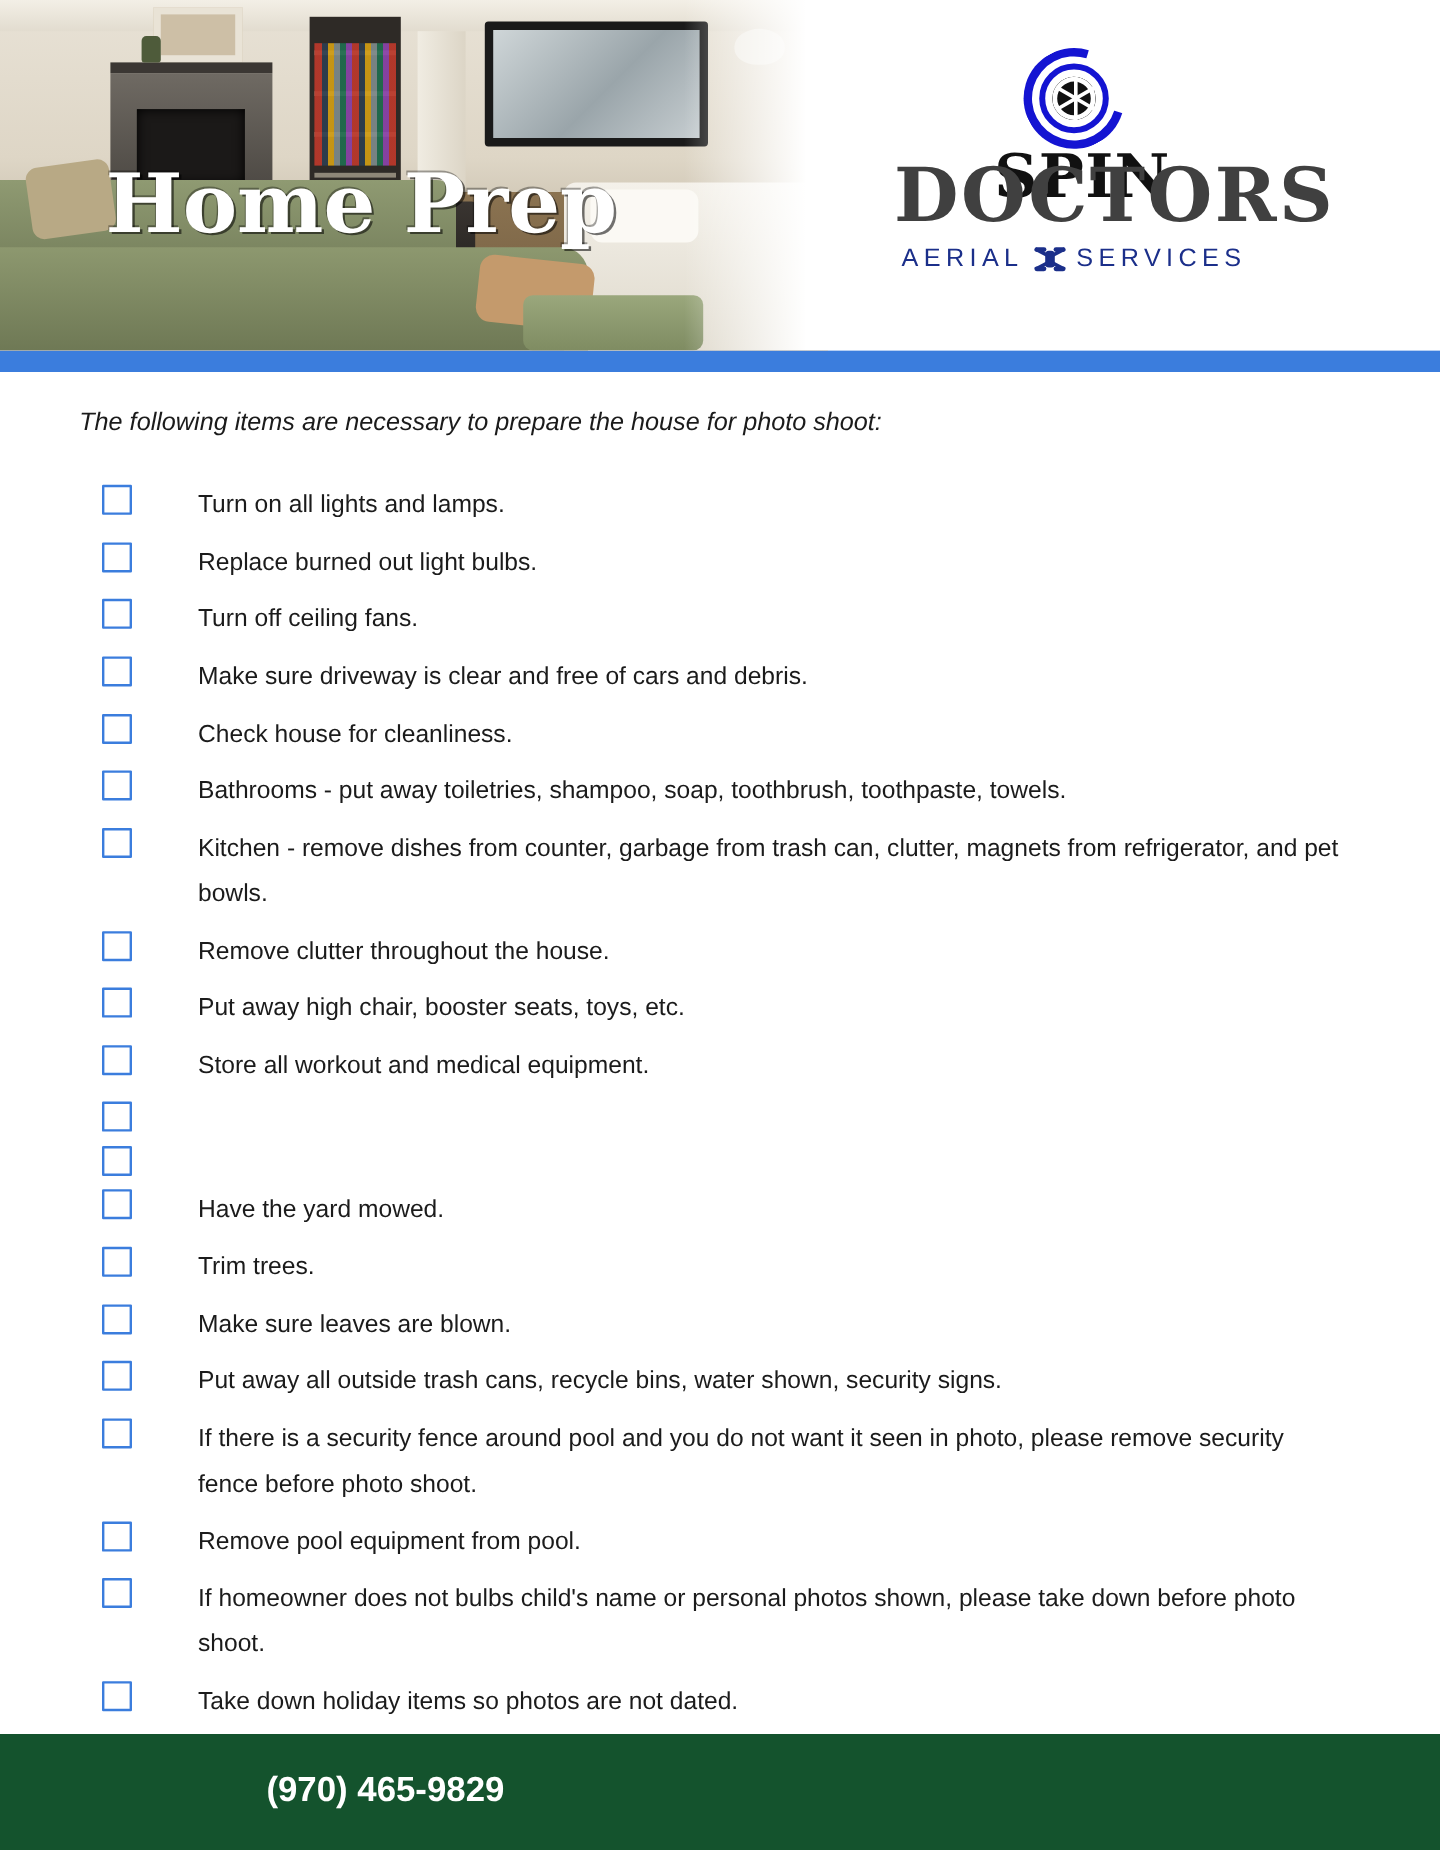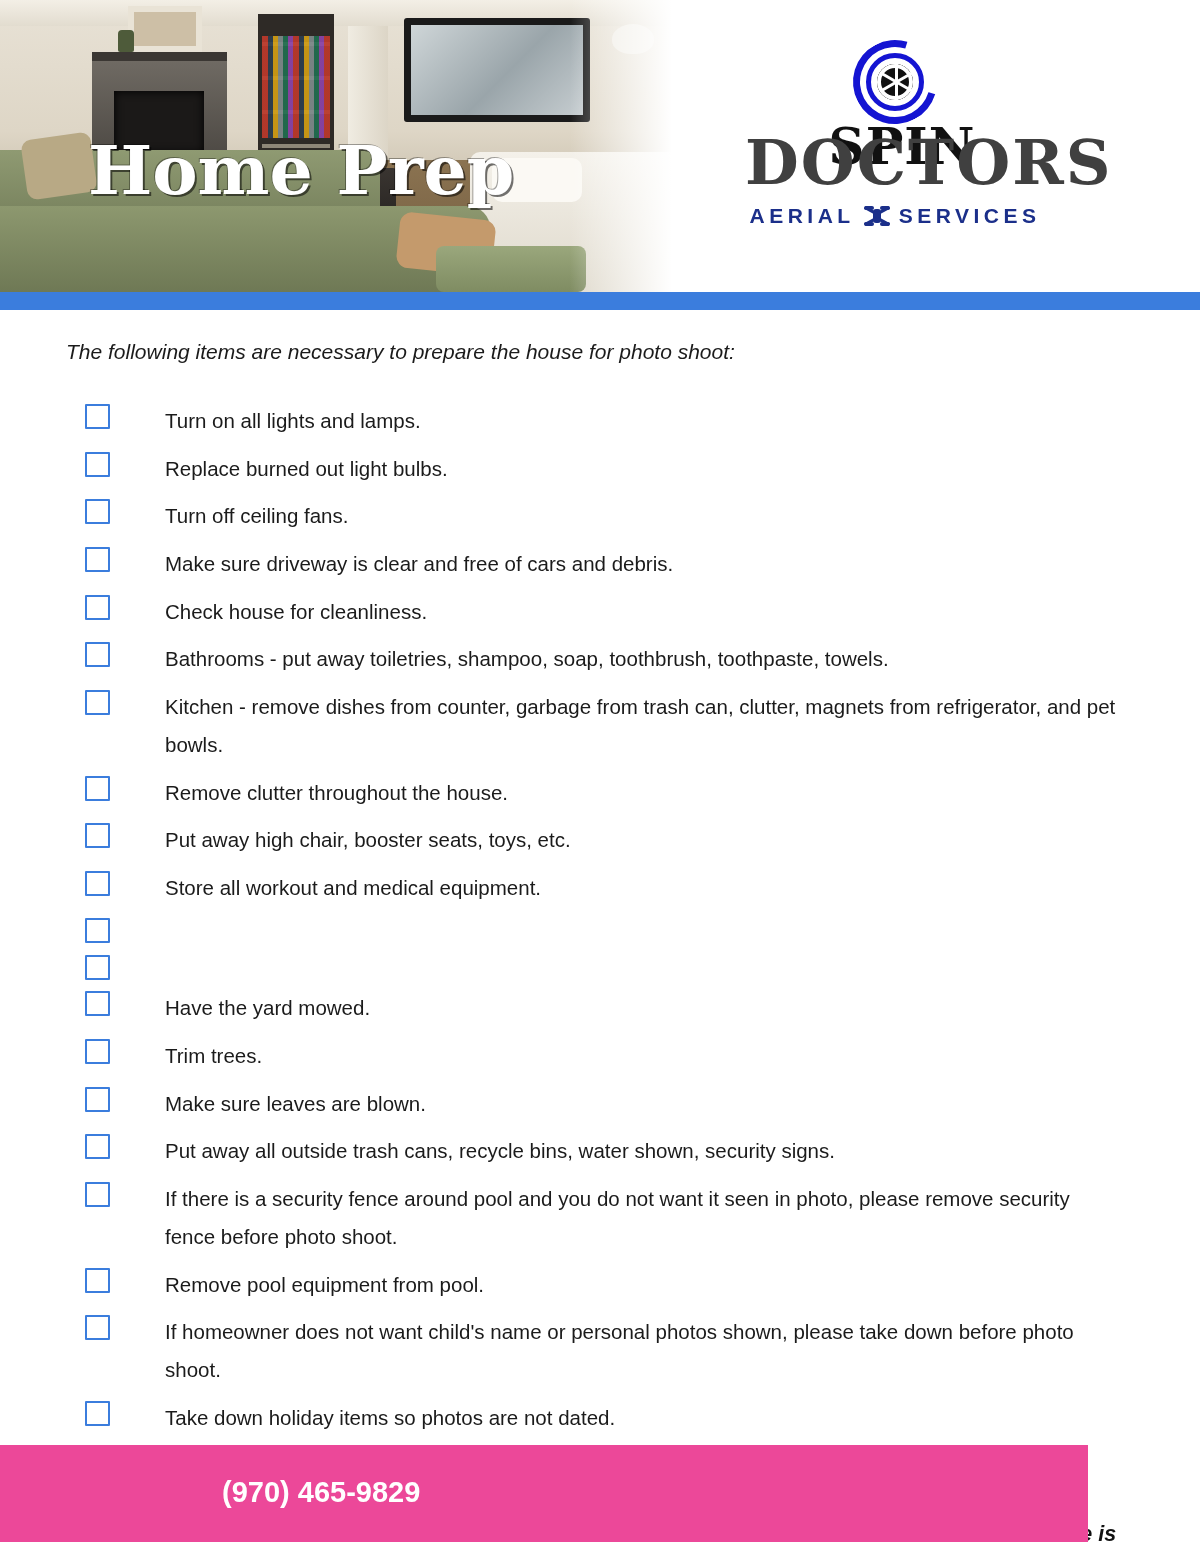--- a/index.html
+++ b/index.html
@@ -202,21 +202,21 @@
     color: #404040;
     margin-top: 2px;
     text-align: left;
     line-height: 1;
   }
   .logo-sub {
     display: flex; align-items: center; justify-content: center; gap: 9px;
     margin-top: 10px;
     font-size: 21px;
     letter-spacing: 4.5px;
-    font-weight: 700;
+    font-weight: 400;
     color: #1b2f8a;
   }
   .drone-icon {
     width: 26px; height: 22px; position: relative;
   }
   .drone-icon .body {
     position: absolute; left: 9px; top: 4px; width: 8px; height: 14px;
     background: #1b2f8a; border-radius: 3px;
   }
   .drone-icon .arm {
@@ -271,22 +271,22 @@
     font-weight: 700;
     color: #111;
     line-height: 1.78;
     max-width: 1055px;
   }
 
   
   .footer {
     position: absolute;
     left: 0; bottom: 0;
-    width: 1088px; height: 97px;
-    background: #ec4899;
+    width: 1200px; height: 97px;
+    background: #14532d;
     display: flex;
     align-items: center;
   }
   .footer-phone {
     color: #fff; font-size: 29px; font-weight: 700;
     position: absolute; left: 222px; top: 31px;
   }
   .footer-site {
     color: #fff; font-size: 29px; font-weight: 700;
     position: absolute; left: 632px; top: 31px;
@@ -438,21 +438,21 @@
     <li>
       <span class="cb"></span>
       <span class="item-text">If there is a security fence around pool and you do not want it seen in photo, please remove security fence before photo shoot.</span>
     </li>
     <li>
       <span class="cb"></span>
       <span class="item-text">Remove pool equipment from pool.</span>
     </li>
     <li>
       <span class="cb"></span>
-      <span class="item-text">If homeowner does not want child's name or personal photos shown, please take down before photo shoot.</span>
+      <span class="item-text">If homeowner does not bulbs child's name or personal photos shown, please take down before photo shoot.</span>
     </li>
     <li>
       <span class="cb"></span>
       <span class="item-text">Take down holiday items so photos are not dated.</span>
     </li>
     <li>
       <span class="cb"></span>
       <span class="item-text">For dusk shoot, please make sure there is a water hose at the property.</span>
     </li>
   </ul>

